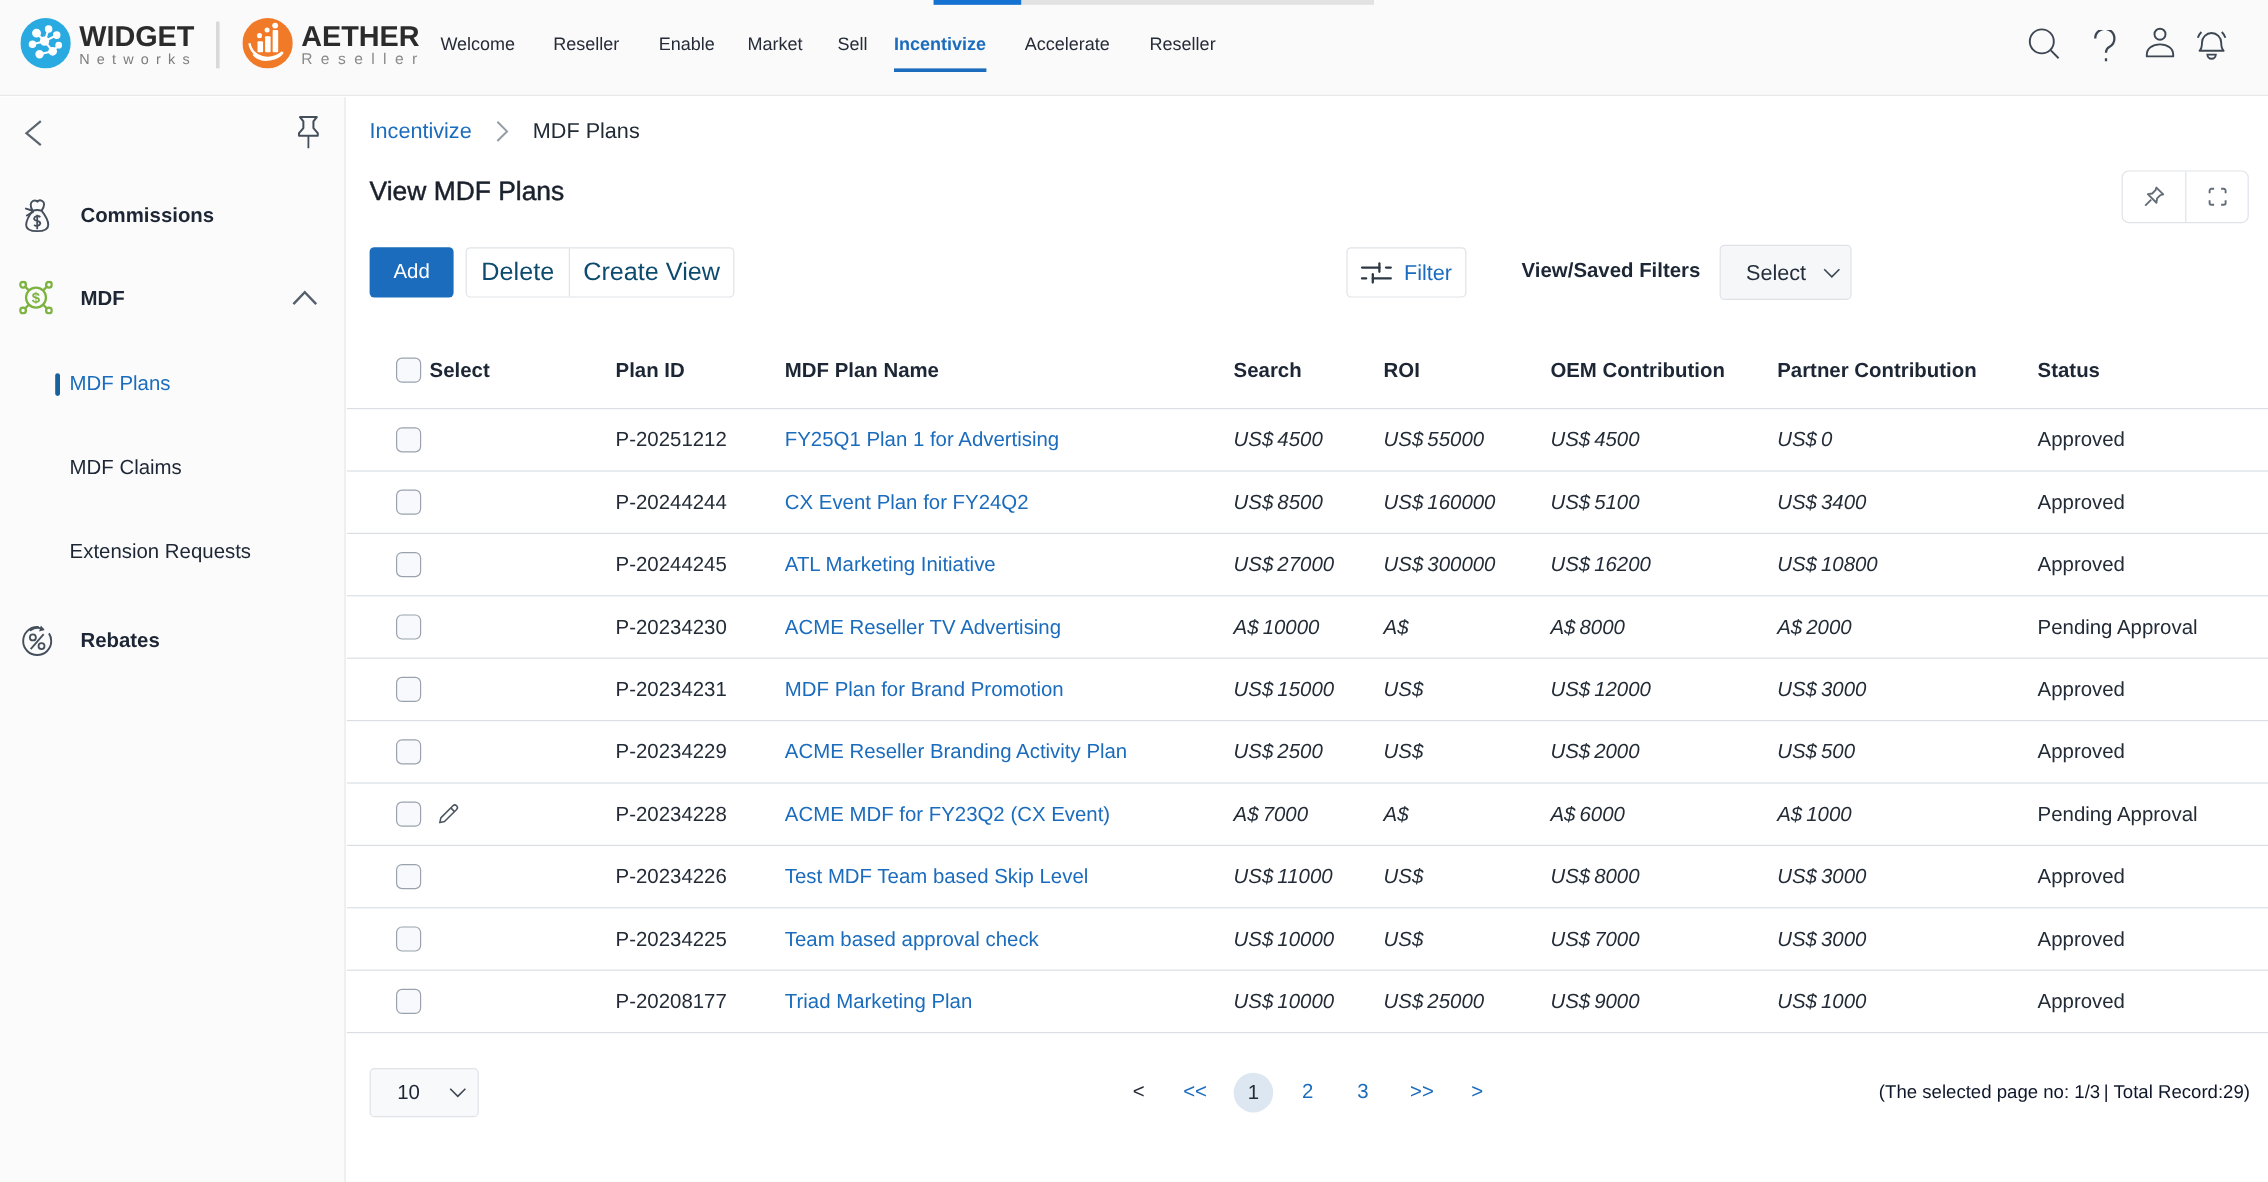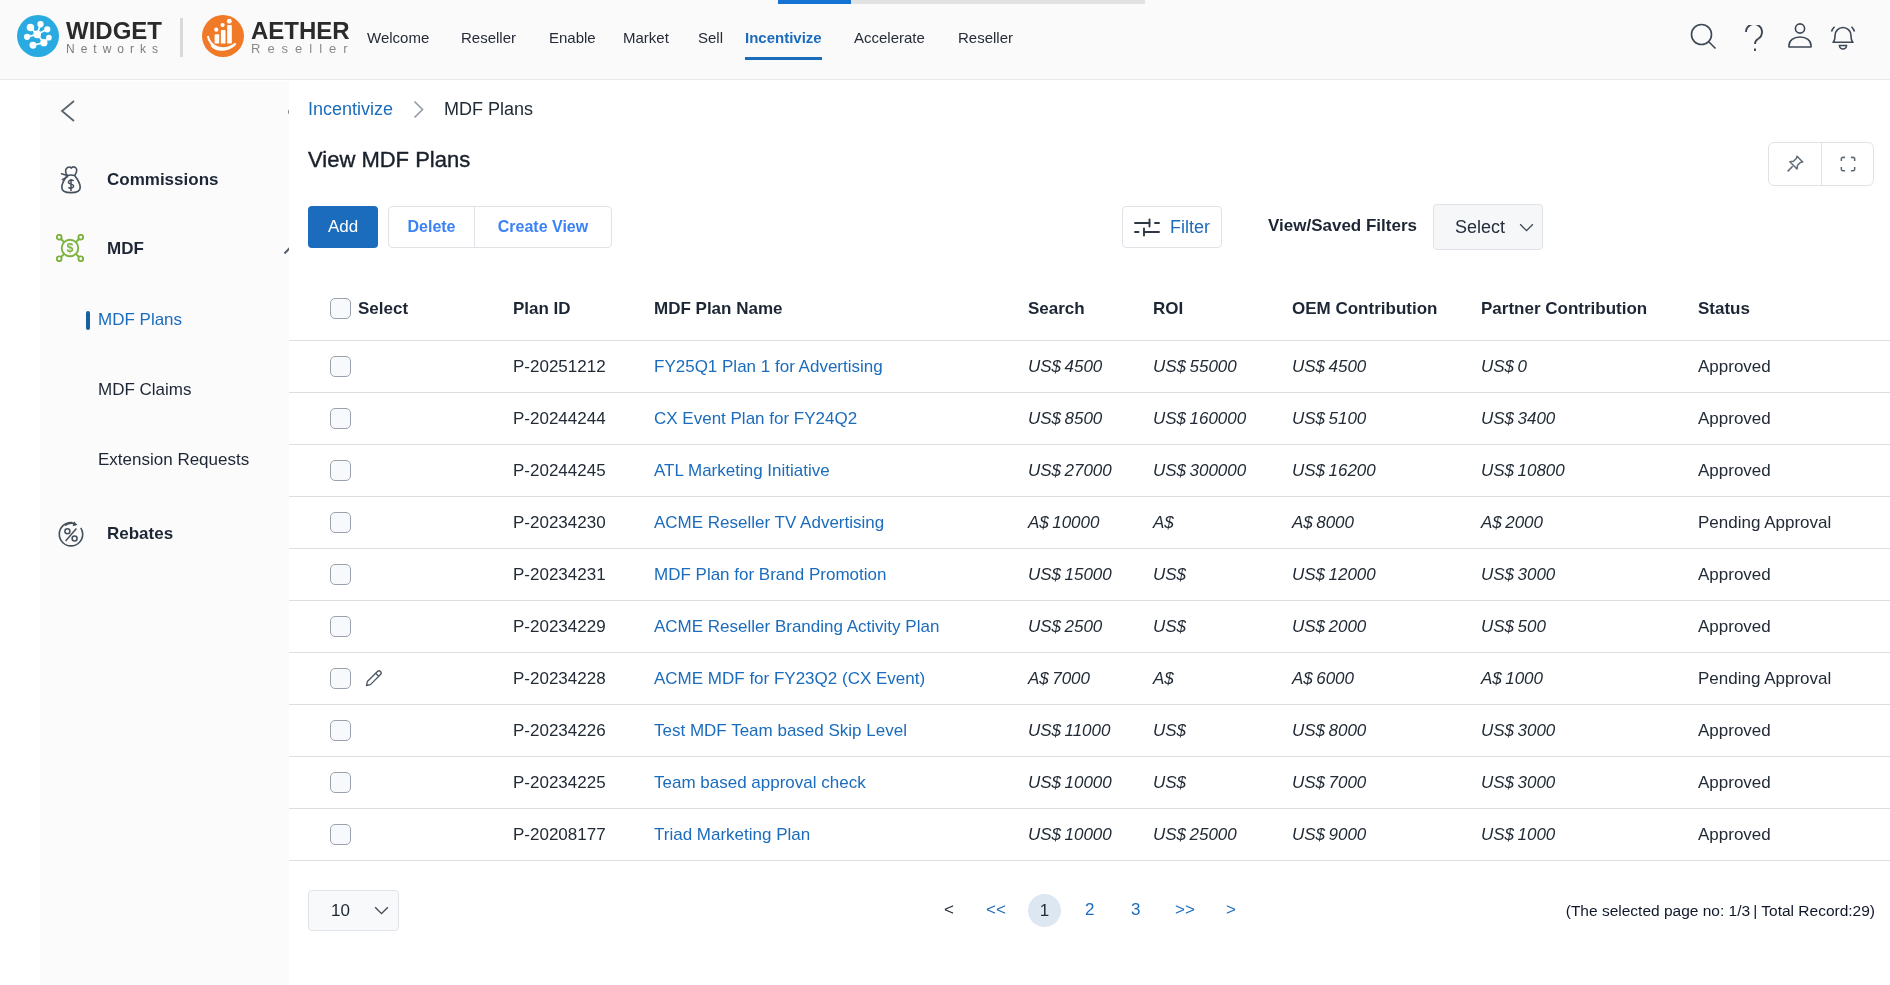--- a/index.html
+++ b/index.html
@@ -18,43 +18,43 @@
 .logo2 .txt { margin-left:7px; margin-top:4px; }
 .logo2 .big { font-size:24px; font-weight:700; color:#2b2b2b; letter-spacing:0px; line-height:24px;}
 .logo2 .sub { font-size:13px; color:#8a8a8a; letter-spacing:7px; line-height:12px; margin-top:0px;}
 nav { position:absolute; left:0; top:0; width:1604px; height:80px;
   font-size:15px; font-weight:400; color:#252b37; }
 nav a { text-decoration:none; color:#252b37; position:absolute; top:29px; }
 nav a.active { color:#1b6cbc; font-weight:700; }
 nav a.active::after { content:""; position:absolute; left:0; right:0; top:28px; height:3px; background:#1b6cbc; }
 .hicons svg { position:absolute; display:block; }
 aside { position:absolute; top:81px; left:0; width:288px; height:904px; background:#fbfbfc;
-  border-right:1px solid #e7e7e7;margin-left:40px; }
+  border-right:1px solid #e7e7e7; }
 .sb-back { position:absolute; left:13px; top:14px; }
 .sb-pin { position:absolute; right:21px; top:15px; }
 .sb-ic { position:absolute; }
 .sb-lbl { position:absolute; left:67px; font-size:17px; font-weight:600; color:#1d2634; }
 .sb-chev { position:absolute; right:22px; }
 .sb-sub { position:absolute; left:58px; font-size:17px; color:#1d2634; font-weight:400; }
 .sb-sub.active { color:#1b6cbc; font-weight:500; }
 .sb-sub.active::before { content:""; position:absolute; left:-12px; top:1px; bottom:0px; width:4px; background:#15629e; border-radius:2px; }
 main { position:absolute; left:289px; top:81px; width:1601px; height:904px; background:#fff; }
 .breadcrumb { position:absolute; left:19px; top:18px; font-size:18px; display:flex; align-items:center; gap:19px;}
 .breadcrumb a { color:#1b6cbc; text-decoration:none; }
 .breadcrumb .cur2 { color:#212b36; }
 .pgtitle { position:absolute; left:19px; top:66px; font-size:22px; font-weight:500; color:#1a212c; -webkit-text-stroke:0.4px #1a212c; }
 .cornerbtns { position:absolute; right:16px; top:61px; display:flex; border:1px solid #dfe3e8; border-radius:6px; background:#fff; }
 .cornerbtns .cb { width:52px; height:42px; display:flex; align-items:center; justify-content:center; }
 .cornerbtns .cb + .cb { border-left:1px solid #dfe3e8; }
 .toolbar { position:absolute; left:19px; top:125px; height:42px; width:1566px; }
 .btn-add { position:absolute; left:0; top:0; width:70px; height:42px; background:#1b6cbc; color:#fff;
   font-size:17px; font-weight:500; border:none; border-radius:4px; display:flex; align-items:center; justify-content:center;}
 .btn-group { position:absolute; left:80px; top:0; height:42px; display:flex; border:1px solid #dfe3e8; border-radius:4px; background:#fff;}
-.btn-group .bg-btn { height:40px; display:flex; align-items:center; justify-content:center; color:#3b82f6;
-  font-size:16px; font-weight:700; }
+.btn-group .bg-btn { height:40px; display:flex; align-items:center; justify-content:center; color:#0c4a6e;
+  font-size:21px; font-weight:400; }
 .btn-group .bg-btn:first-child { width:86px; border-right:1px solid #dfe3e8; }
 .btn-group .bg-btn:last-child { width:136px; }
 .searchbox { position:absolute; left:319px; top:0; width:479px; height:42px; background:#fafafa;
   border:1px solid #e1e4e8; border-radius:4px; display:flex; align-items:center; padding:0 19px; }
 .searchbox .ph { color:#8d97a1; font-size:18px; }
 .searchbox .sbadge { position:absolute; right:10px; top:5px; width:31px; height:31px; border-radius:50%;
   background:#e9ecf0; display:flex; align-items:center; justify-content:center; }
 .btn-filter { position:absolute; left:814px; top:0; width:100px; height:42px; border:1px solid #dfe3e8;
   border-radius:4px; background:#fff; display:flex; align-items:center; justify-content:center; gap:10px;
   color:#1b6cbc; font-size:18px; font-weight:500;}

